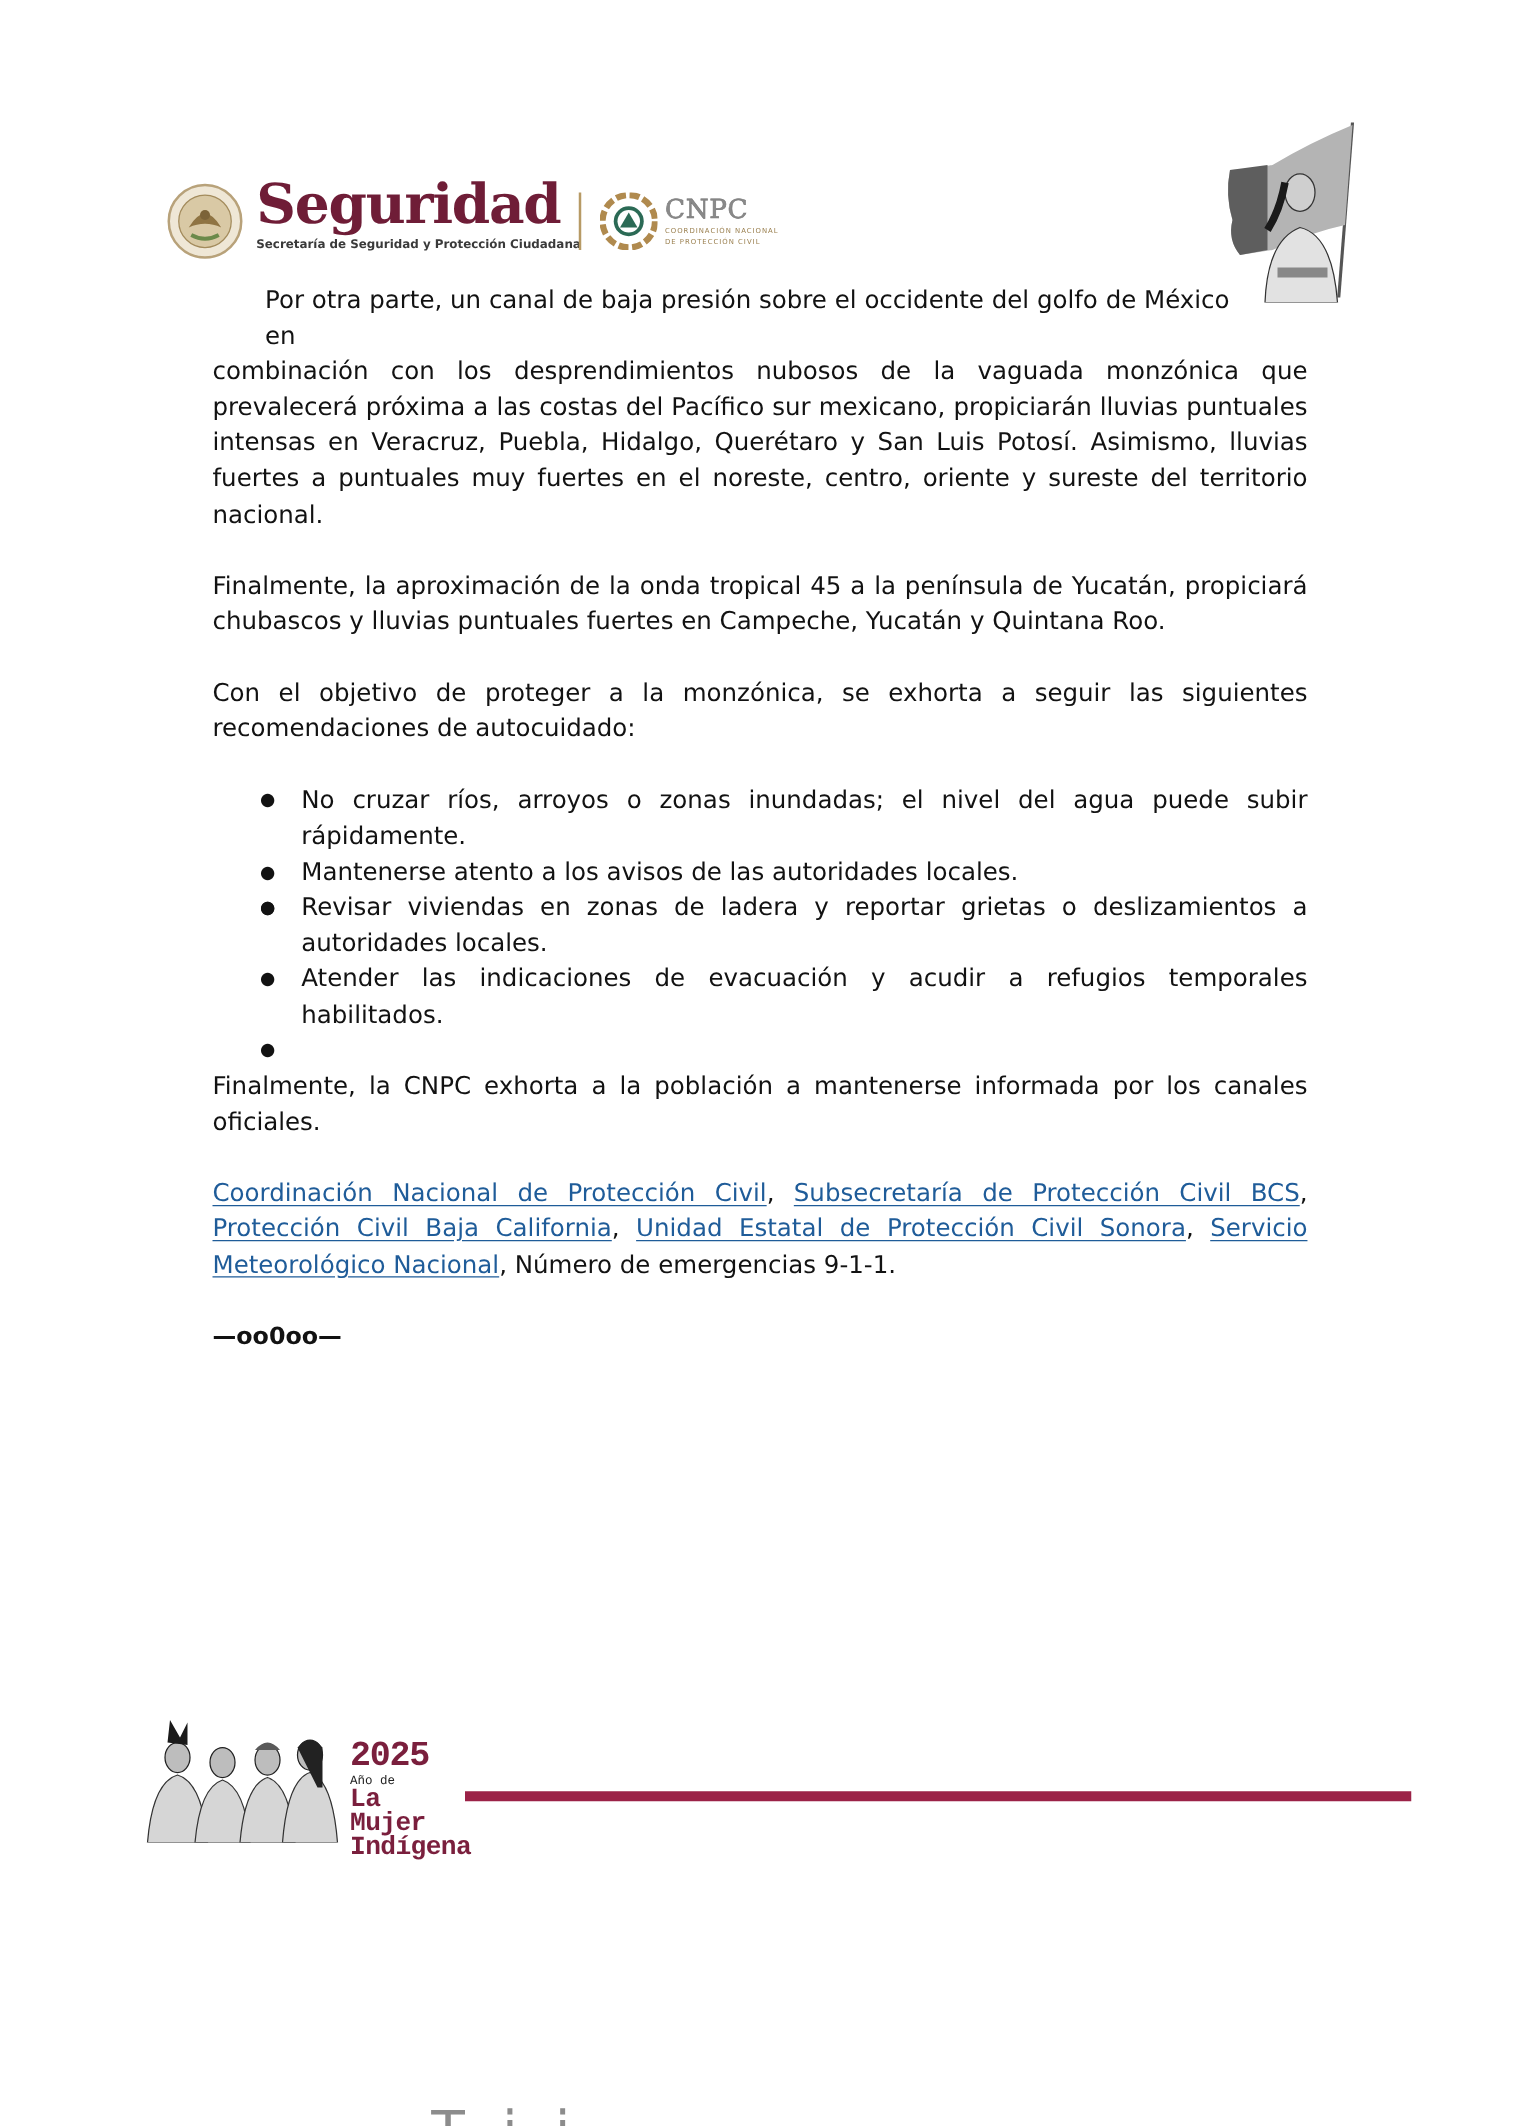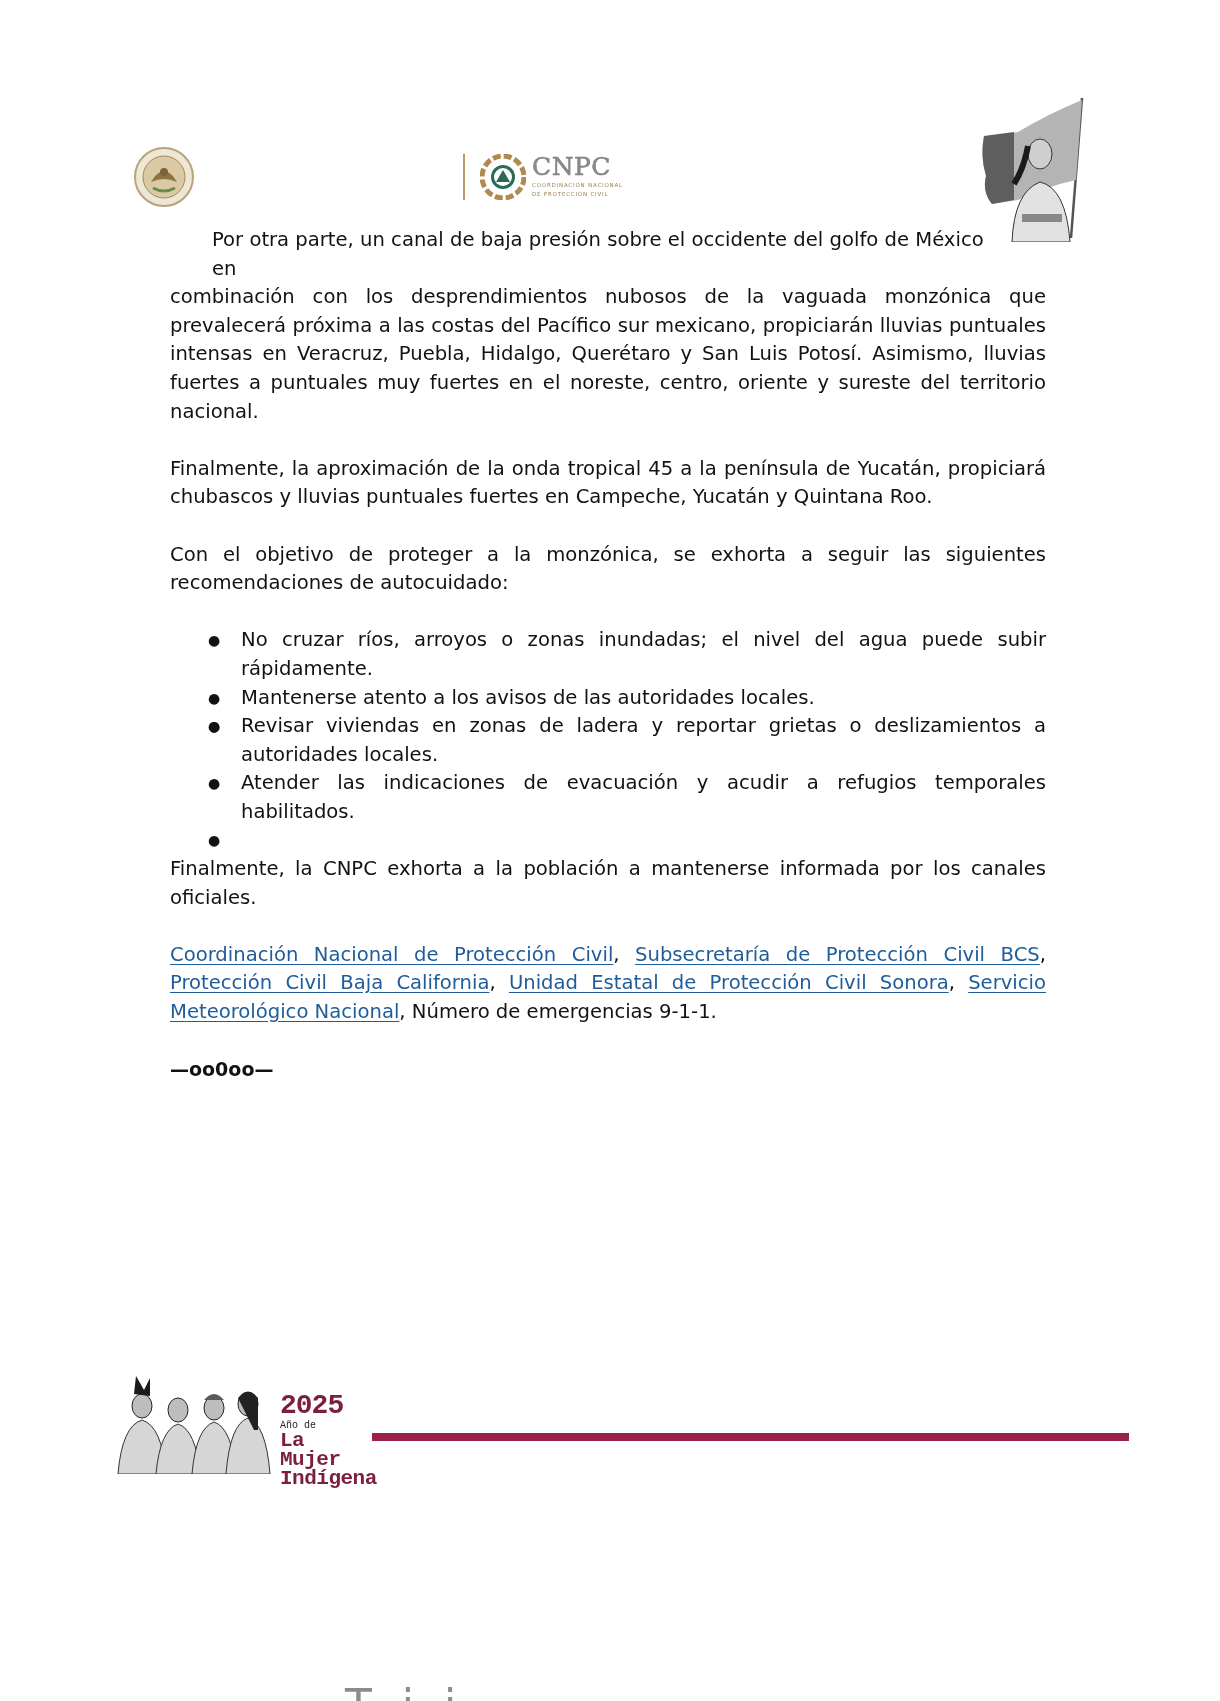--- a/index.html
+++ b/index.html
@@ -11,21 +11,21 @@
   .header { position:absolute; left:133px; top:140px; height:72px; width:520px; }
   .emblem { position:absolute; left:0; top:6px; width:62px; height:62px; }
   .brand { position:absolute; left:72px; top:0; }
   .brand-title { font-family:"DejaVu Serif", serif; font-weight:bold; font-size:44px;
                  color:#6f1d37; letter-spacing:-1px; line-height:48px; }
   .brand-sub { font-family:"DejaVu Sans", sans-serif; font-weight:bold; font-size:9.5px;
                color:#3a3a3a; margin-top:2px; white-space:nowrap; }
   .hdr-divider { position:absolute; left:330px; top:14px; width:2px; height:46px; background:#b79a65; }
   .cnpc-seal { position:absolute; left:347px; top:14px; width:46px; height:46px; }
   .cnpc-text { position:absolute; left:399px; top:14px; }
-  .cnpc-title { font-family:"DejaVu Serif", serif; font-size:25px; color:#8a8a8a; line-height:26px;
+  .cnpc-title { font-family:"DejaVu Serif", serif; font-size:21px; color:#8a8a8a; line-height:26px;
                 -webkit-text-stroke:0.5px #7a7a7a; letter-spacing:0.5px; }
   .cnpc-sub { font-size:5.5px; color:#9b8050; line-height:7px; letter-spacing:0.8px; margin-top:2px; }
 
   .flag-woman { position:absolute; left:978px; top:96px; width:115px; height:146px; }
 
   
   .content { position:absolute; left:170px; top:226px; width:876px;
              font-size:19.6px; line-height:28.6px; color:#121212; }
   .content p { margin:0 0 28.6px 0; text-align:justify; }
   .content p.first { text-align:left; }
@@ -54,20 +54,24 @@
 <div class="page">
 
   <div class="header">
     <svg class="emblem" viewBox="0 0 62 62">
       <circle cx="31" cy="31" r="29" fill="#efe7d6" stroke="#b8a27a" stroke-width="2"></circle>
       <circle cx="31" cy="31" r="21" fill="#d9c9a5" stroke="#a38b5c" stroke-width="1"></circle>
       <path d="M18 36 Q31 14 44 36 Q31 30 18 36Z" fill="#8f7443"></path>
       <path d="M20 42 Q31 48 42 42" stroke="#6b8a4a" stroke-width="3" fill="none"></path>
       <circle cx="31" cy="26" r="4" fill="#7c6338"></circle>
     </svg>
+    <div class="brand">
+      <div class="brand-title">Seguridad</div>
+      <div class="brand-sub">Secretaría de Seguridad y Protección Ciudadana</div>
+    </div>
     <div class="hdr-divider"></div>
     <svg class="cnpc-seal" viewBox="0 0 46 46">
       <circle cx="23" cy="23" r="21" fill="none" stroke="#b08a4e" stroke-width="5" stroke-dasharray="8 3"></circle>
       <circle cx="23" cy="23" r="12" fill="#2b6a55"></circle>
       <circle cx="23" cy="23" r="9" fill="#ffffff"></circle>
       <polygon points="23,16 30,28 16,28" fill="#2b6a55"></polygon>
     </svg>
     <div class="cnpc-text">
       <div class="cnpc-title">CNPC</div>
       <div class="cnpc-sub">COORDINACIÓN NACIONAL</div>

